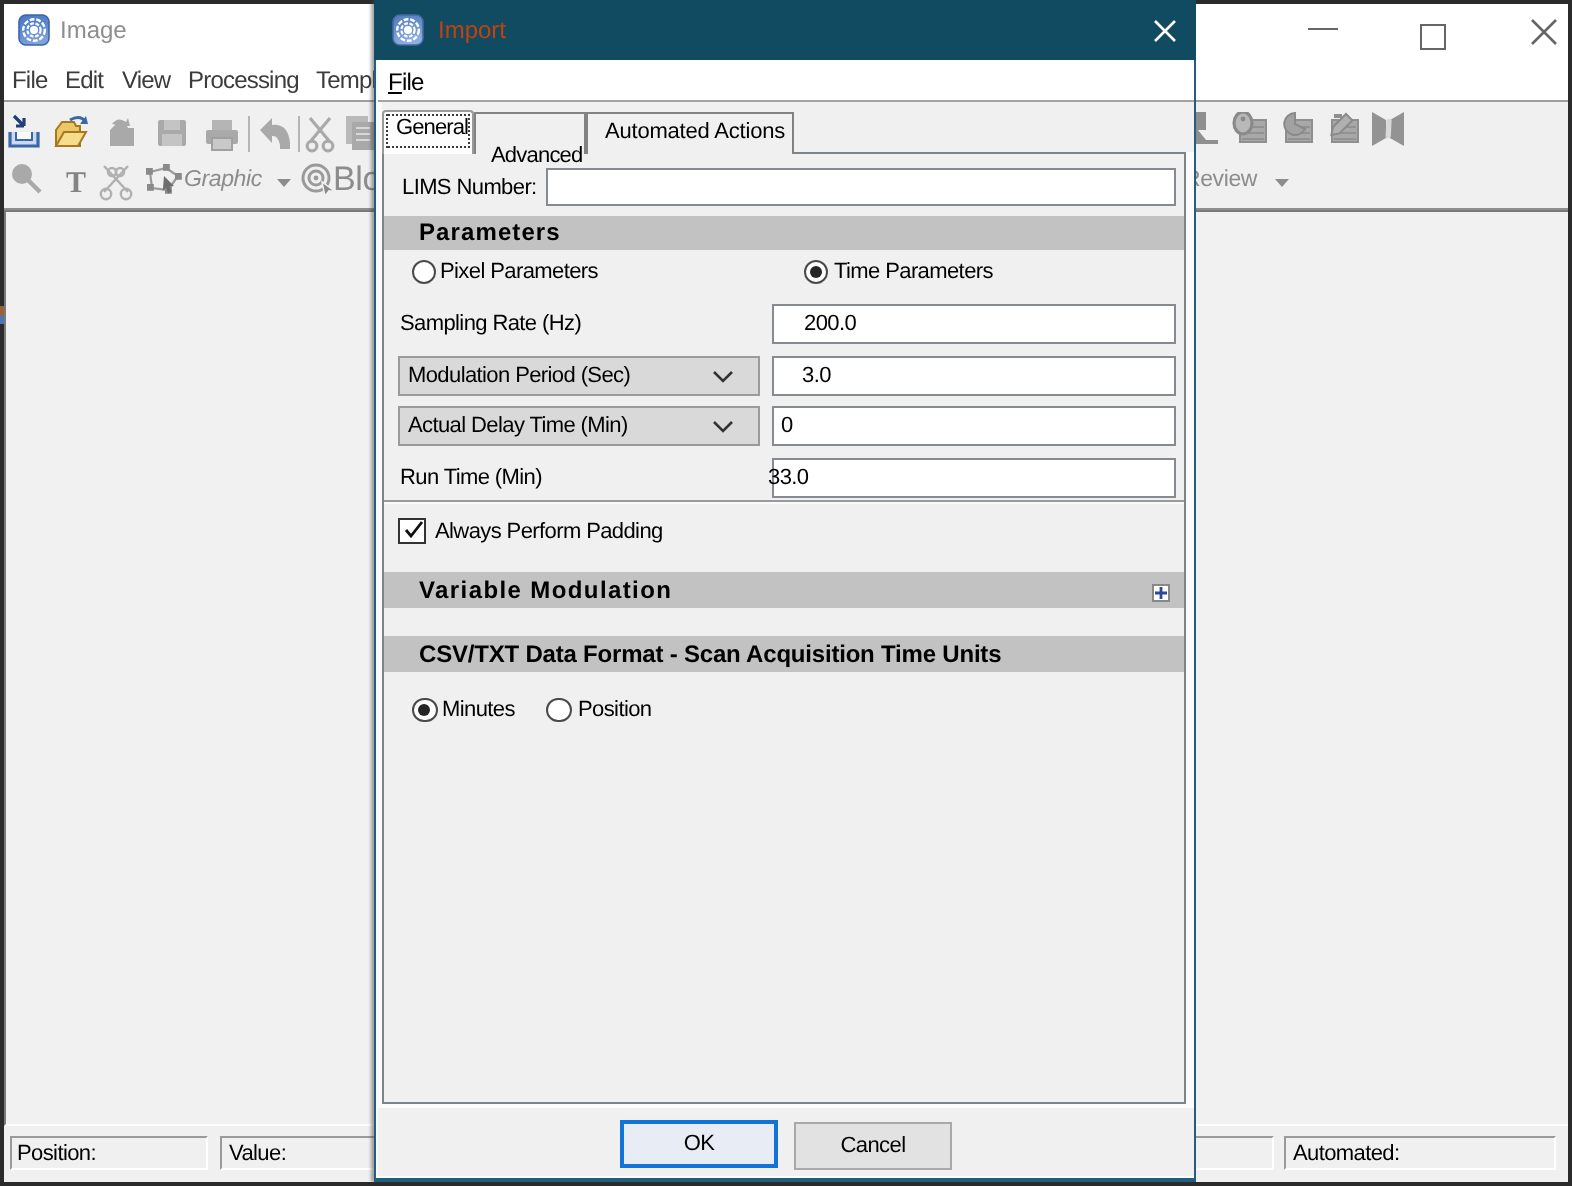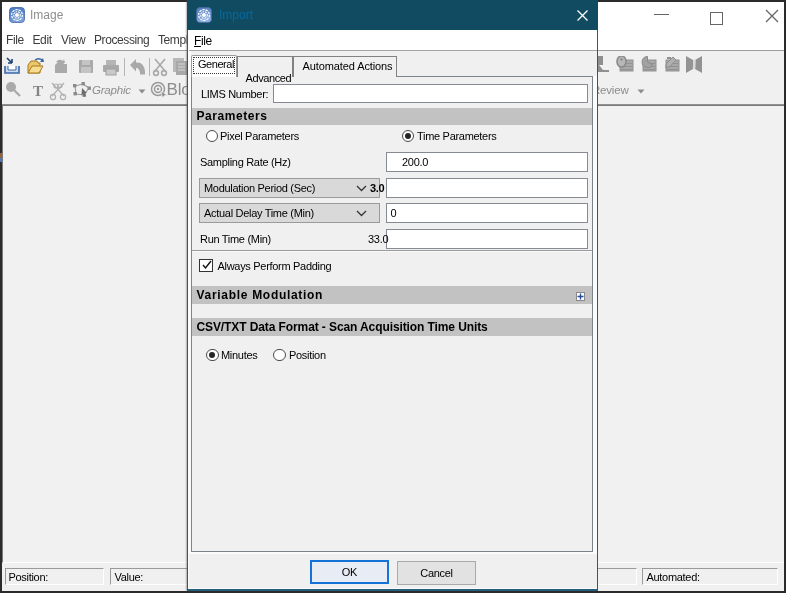--- a/index.html
+++ b/index.html
@@ -5,21 +5,21 @@
 * { margin:0; padding:0; box-sizing:border-box; }
 svg { display:block; }
 html,body { width:786px; height:593px; overflow:hidden; }
 body { font-family:"Liberation Sans", sans-serif; position:relative; background:#f0f0f0; }
 .abs { position:absolute; }
 .lbl { position:absolute; font-size:11px; letter-spacing:-0.3px; color:#000; line-height:14px; white-space:nowrap; }
 .mnu { position:absolute; font-size:12px; letter-spacing:-0.4px; color:#3c3c3c; line-height:16px; white-space:nowrap; }
 .sunk { position:absolute; background:#f0f0f0; border-top:1px solid #9a9a9a; border-left:1px solid #9a9a9a; border-bottom:1px solid #ffffff; border-right:1px solid #ffffff; }
 .inp { position:absolute; background:#fff; border:1px solid #868b92; }
 .ddl { position:absolute; background:#d9d9d9; border:1px solid #9a9a9a; }
-.hdr { position:absolute; background:#c2c2c2; font-size:12px; font-weight:bold; color:#000; line-height:17px; padding-left:5px; white-space:nowrap; }
+.hdr { position:absolute; background:#c2c2c2; font-size:12px; font-weight:bold; color:#000; line-height:17px; padding-left:18px; white-space:nowrap; }
 .rad { position:absolute; width:12.5px; height:12.5px; border-radius:50%; background:#fff; border:1.2px solid #4a4a4a; }
 .dot { position:absolute; width:6.4px; height:6.4px; border-radius:50%; background:#252525; }
 </style>
 </head>
 <body>
 
 <div class="abs" id="mainwin" style="left:0;top:0;width:786px;height:593px;background:#fff;border:2px solid #2b2b2b;"></div>
 
 <div class="abs" style="left:2px;top:2px;width:782px;height:26px;background:#ffffff;"></div>
 <div class="abs" style="left:9px;top:7px;width:16px;height:16px;">
@@ -203,21 +203,21 @@
           <stop offset="0.55" stop-color="#6d93cf"></stop>
           <stop offset="1" stop-color="#8fb0e2"></stop>
  </linearGradient>
       </defs>
  <rect x="0.5" y="0.5" width="15" height="15" rx="3.4" fill="url(#gb2)" stroke="#46699f" stroke-width="0.8"></rect>
  <circle cx="8" cy="8" r="5.4" fill="none" stroke="#ffffff" stroke-width="1.2" stroke-dasharray="2.4 0.9"></circle>
  <circle cx="8" cy="8" r="3.3" fill="none" stroke="#ffffff" stroke-width="1.1" stroke-dasharray="1.9 0.8"></circle>
  <circle cx="8" cy="8" r="2" fill="#ffffff"></circle>
 </svg>
 </div>
-<div class="abs" style="left:219px;top:9px;font-size:12px;color:#0369a1;line-height:13px;">Import</div>
+<div class="abs" style="left:219px;top:9px;font-size:12px;color:#c2410c;line-height:13px;">Import</div>
 <div class="abs" style="left:577px;top:9.5px;width:11px;height:11px;">
 <svg width="11" height="11" viewBox="0 0 11 11">
       <path d="M0.5 0.5 L10.5 10.5 M10.5 0.5 L0.5 10.5" stroke="#fff" stroke-width="1.3"></path>
     </svg>
 </div>
 
 <div class="abs" style="left:188.5px;top:30px;width:408px;height:21px;background:#ffffff;border-bottom:1px solid #a3a3a3;"></div>
 <div class="mnu" style="left:194px;top:32.5px;color:#000;"><span style="text-decoration:underline;">F</span>ile</div>
 
 <div class="abs" style="left:190.5px;top:51px;width:406px;height:25px;background:#f0f0f0;"></div>
@@ -249,35 +249,35 @@
 <div class="lbl" style="left:402px;top:154.5px;">200.0</div>
 
 <div class="ddl" style="left:198.5px;top:177.5px;width:181px;height:20px;"></div>
 <div class="lbl" style="left:204px;top:180.5px;">Modulation Period (Sec)</div>
 <div class="abs" style="left:356px;top:184.5px;width:11px;height:7px;">
 <svg width="11" height="7" viewBox="0 0 11 7">
       <path d="M1 1 L5.5 5.5 L10 1" fill="none" stroke="#333" stroke-width="1.3"></path>
     </svg>
 </div>
 <div class="inp" style="left:386px;top:177.5px;width:202px;height:20px;"></div>
-<div class="lbl" style="left:370px;top:180.5px;font-weight:bold;">3.0</div>
+<div class="lbl" style="left:401px;top:180.5px;">3.0</div>
 
 <div class="ddl" style="left:198.5px;top:203px;width:181px;height:20px;"></div>
 <div class="lbl" style="left:204px;top:206px;">Actual Delay Time (Min)</div>
 <div class="abs" style="left:356px;top:210px;width:11px;height:7px;">
 <svg width="11" height="7" viewBox="0 0 11 7">
       <path d="M1 1 L5.5 5.5 L10 1" fill="none" stroke="#333" stroke-width="1.3"></path>
     </svg>
 </div>
 <div class="inp" style="left:386px;top:203px;width:202px;height:20px;"></div>
 <div class="lbl" style="left:390.5px;top:206px;">0</div>
 
 <div class="lbl" style="left:200px;top:231.5px;">Run Time (Min)</div>
 <div class="inp" style="left:386px;top:228.5px;width:202px;height:20px;"></div>
-<div class="lbl" style="left:368px;top:231.5px;">33.0</div>
+<div class="lbl" style="left:384px;top:231.5px;">33.0</div>
 
 <div class="abs" style="left:191.5px;top:250px;width:400px;height:2px;border-top:1px solid #9a9a9a;border-bottom:1px solid #fafafa;"></div>
 
 <div class="abs" style="left:199px;top:258.5px;width:13.5px;height:13.5px;background:#fff;border:1.2px solid #333;"></div>
 <div class="abs" style="left:199.5px;top:258px;width:14px;height:14px;">
 <svg width="14" height="14" viewBox="0 0 14 14">
       <path d="M3 7 L5.5 10 L11 3" fill="none" stroke="#111" stroke-width="1.4"></path>
     </svg>
 </div>
 <div class="lbl" style="left:217.5px;top:258.5px;">Always Perform Padding</div>

